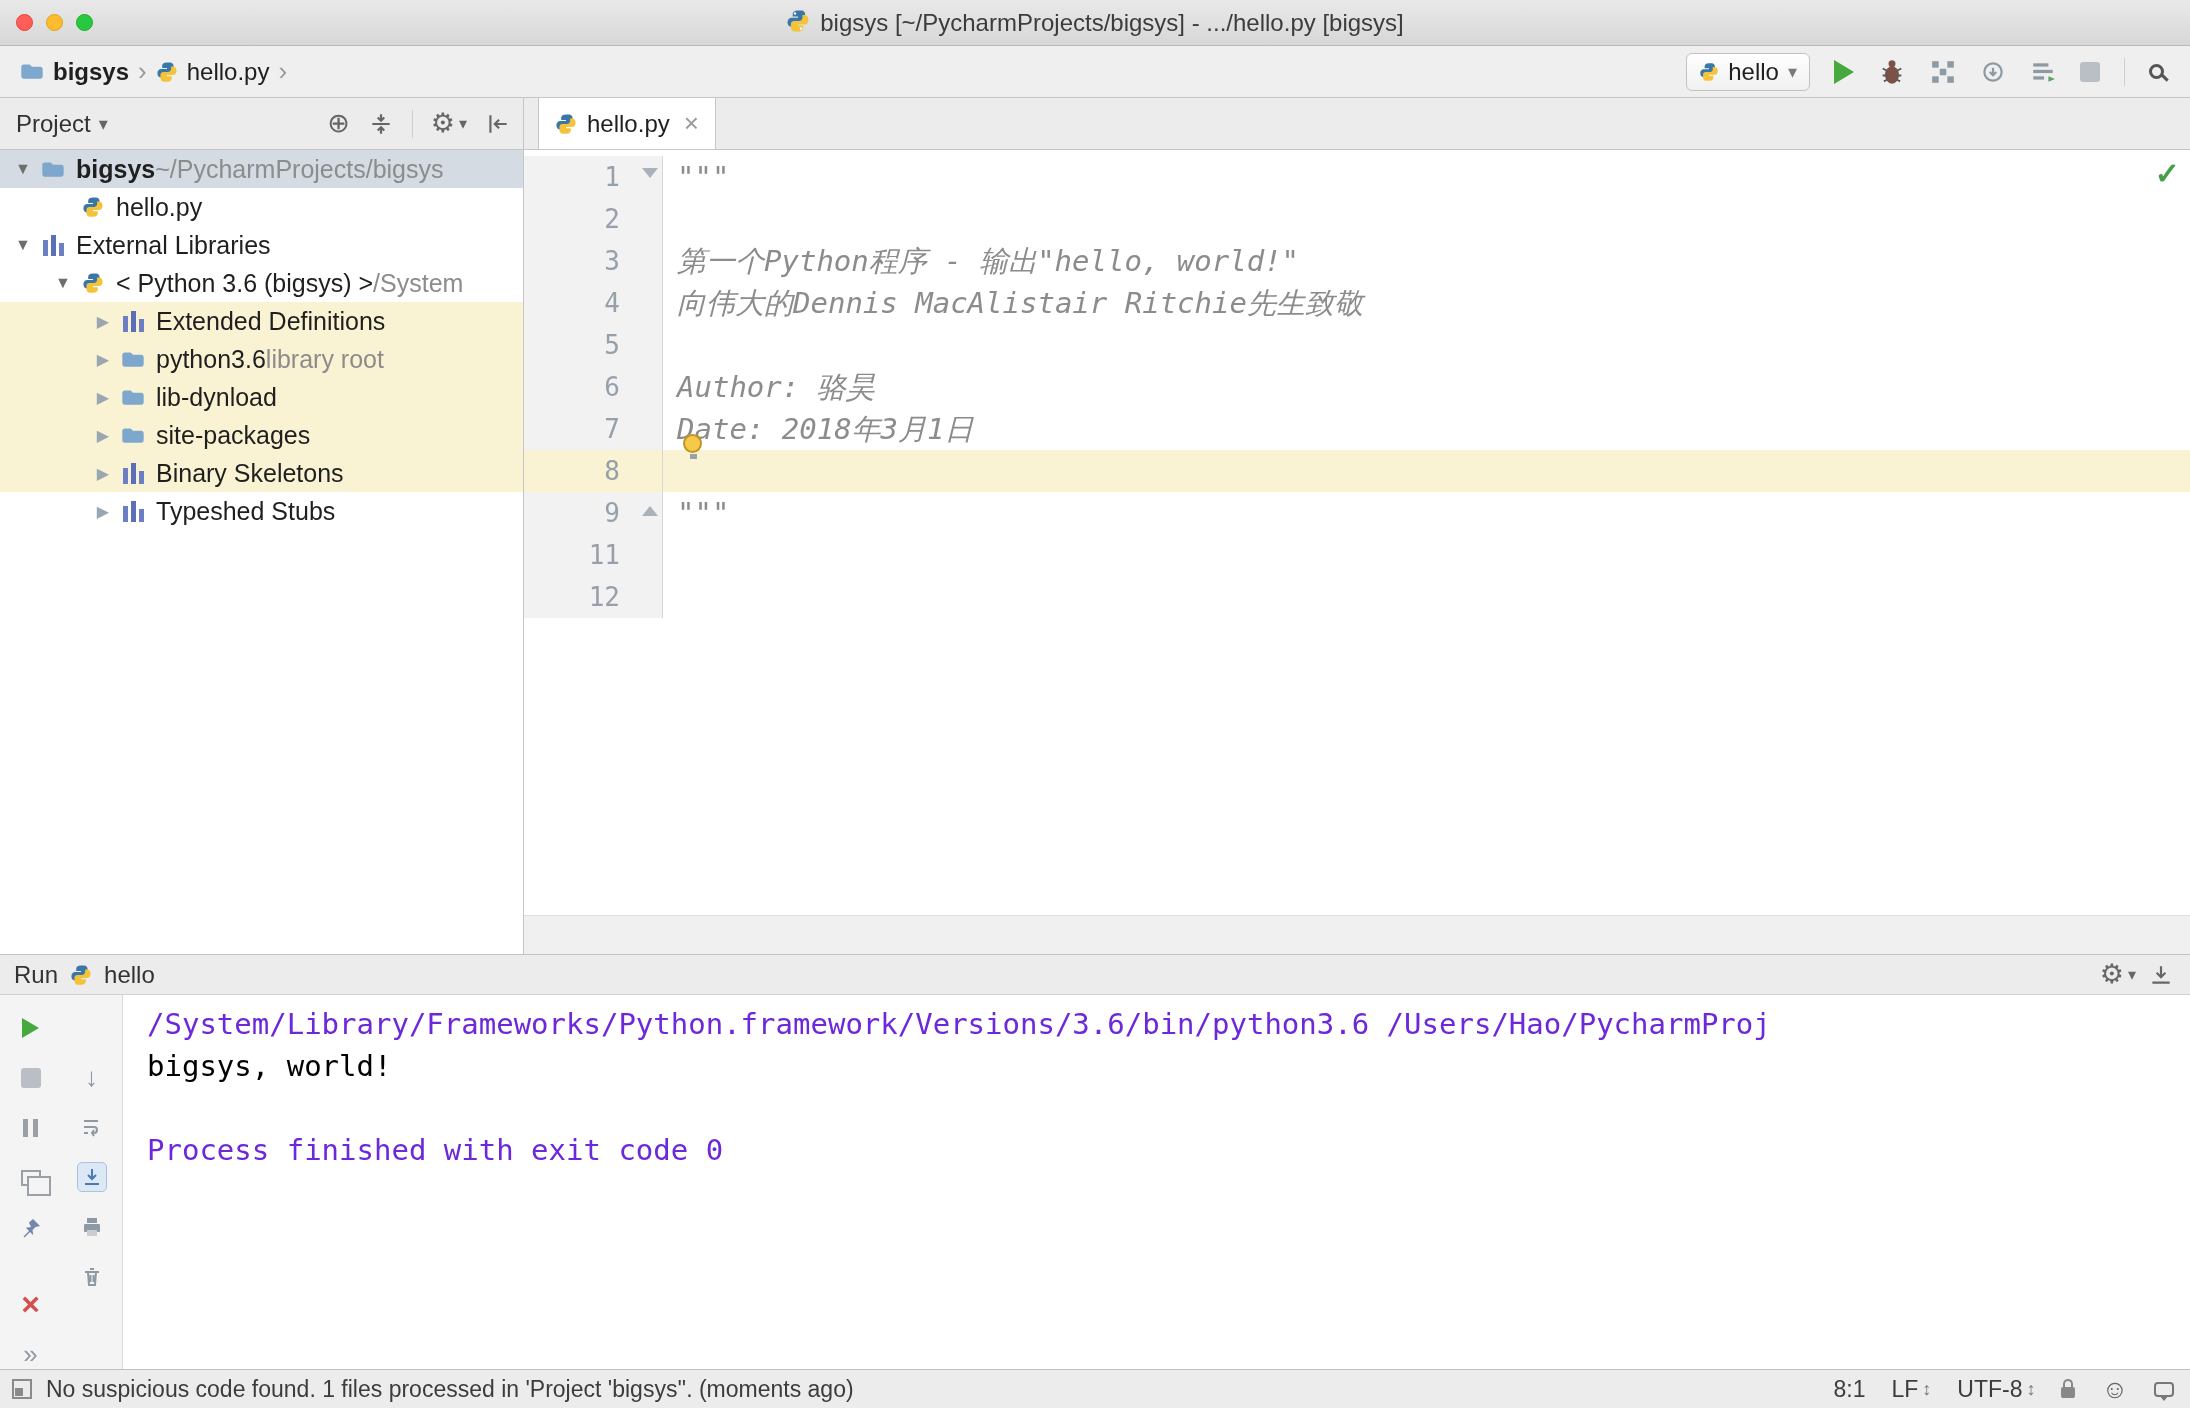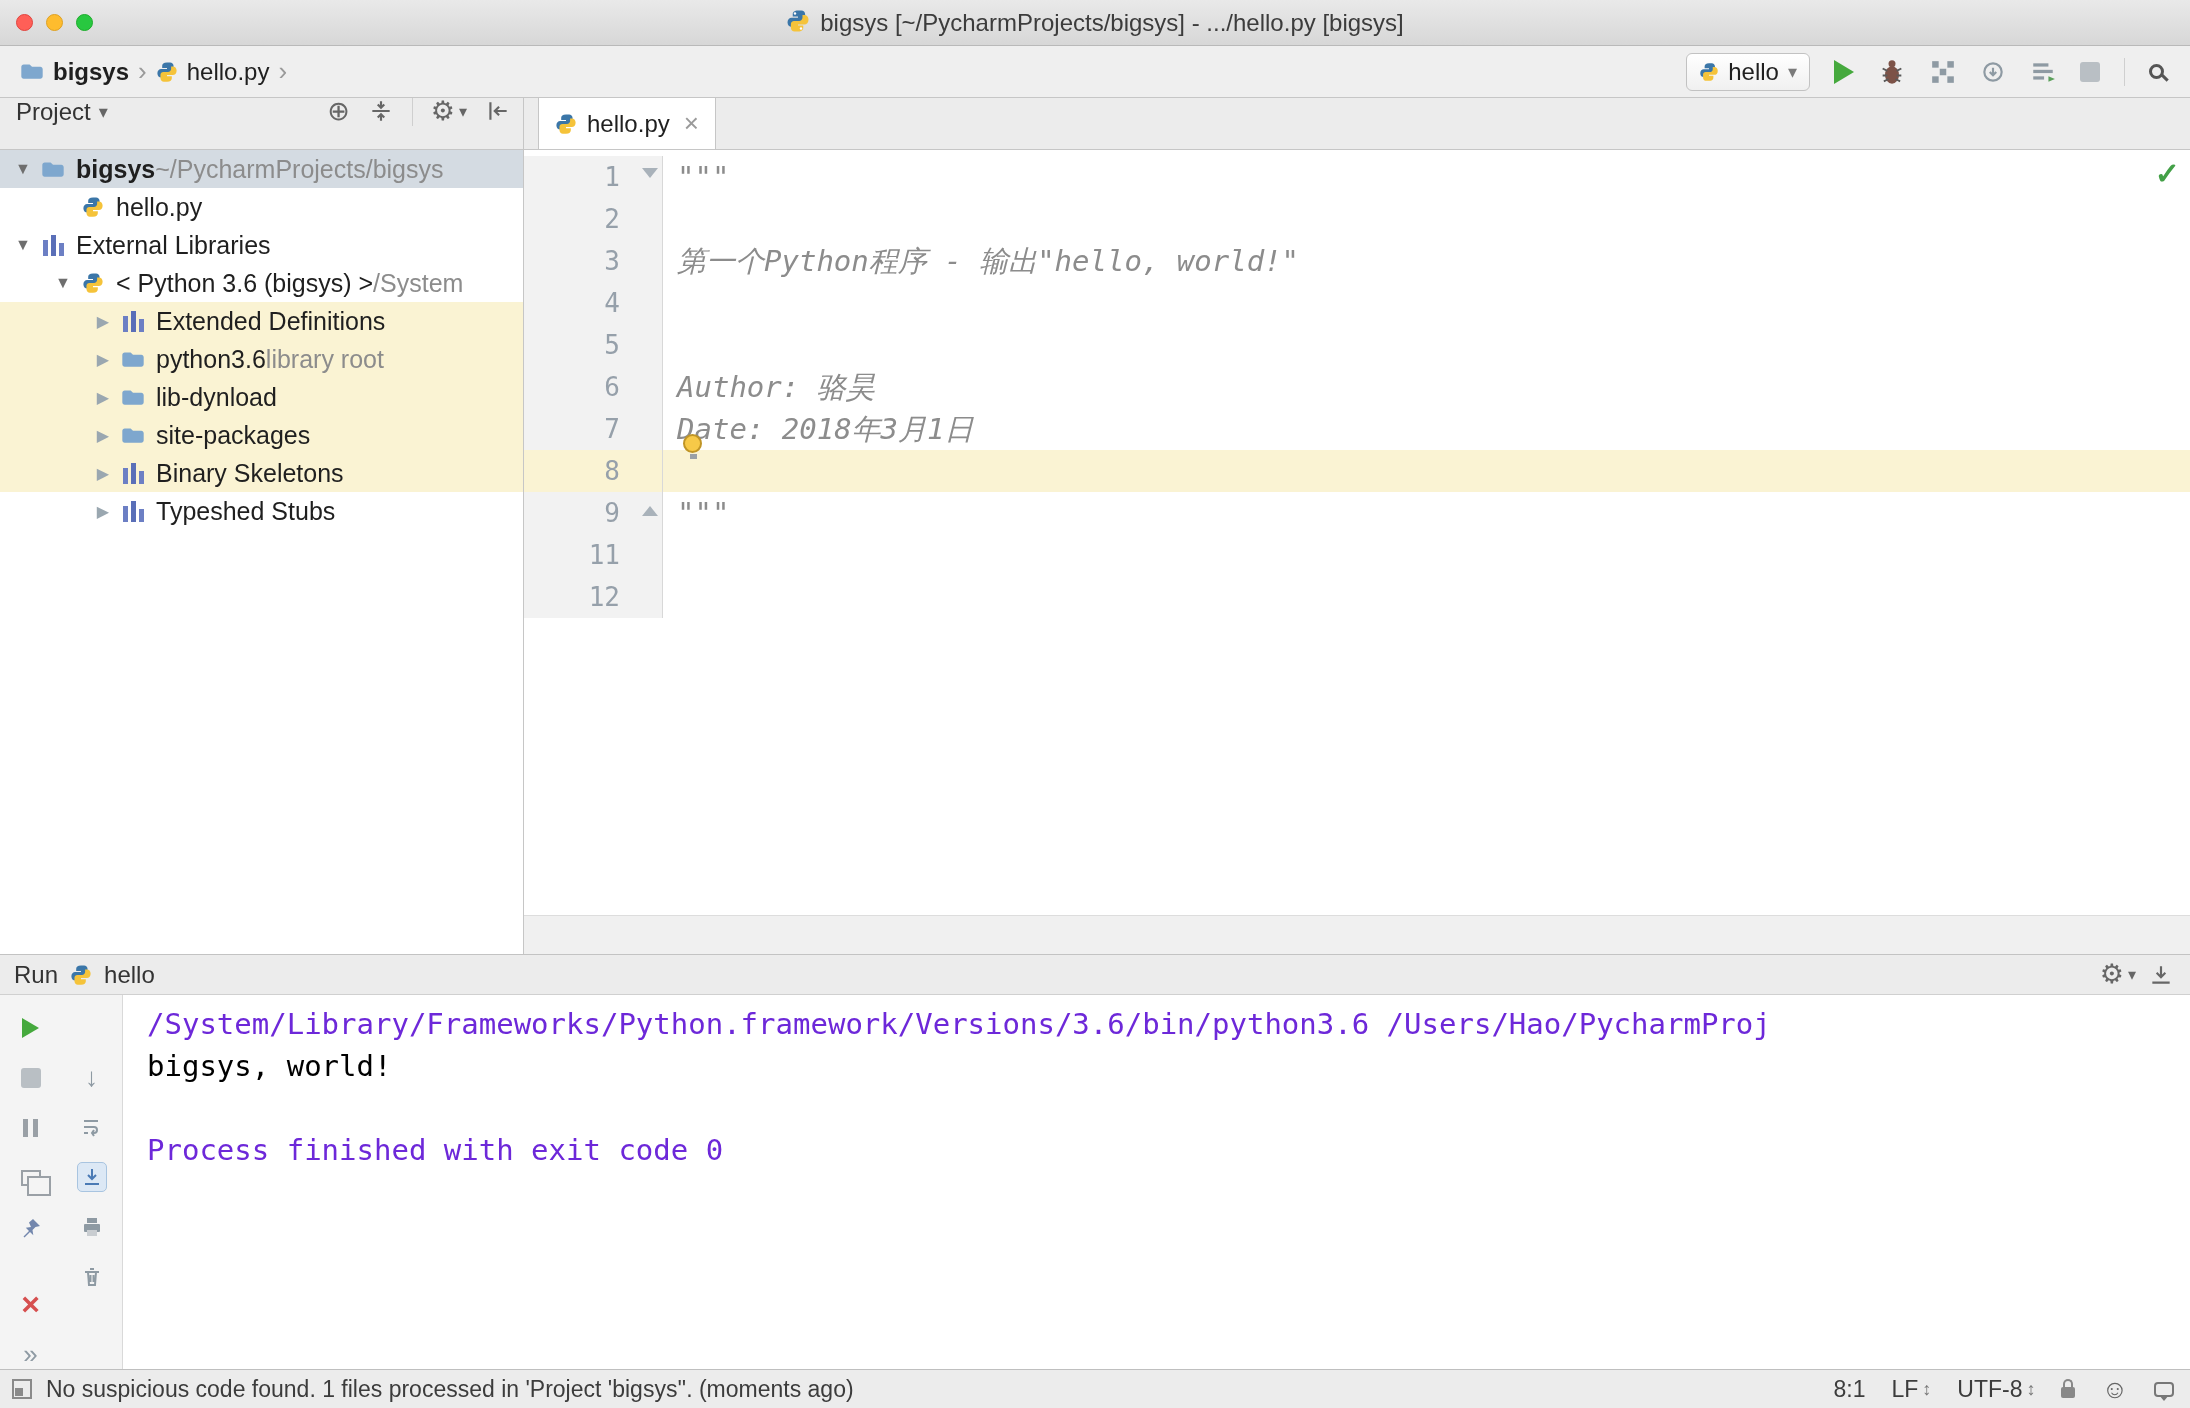--- a/index.html
+++ b/index.html
@@ -32,21 +32,21 @@
   .stop-sq{width:20px;height:20px;background:#b9bfc4;border-radius:3px;}
   .vsep{width:1px;height:28px;background:#cfcfcf;}
   .ic-search{position:relative;width:15px;height:15px;border:3px solid #555;border-radius:50%;margin-right:8px;}
   .ic-search::after{content:'';position:absolute;width:9px;height:3px;background:#555;transform:rotate(45deg);right:-8px;bottom:-3px;}
   .svg-ic{display:block;}
 
   
   .main{flex:1 1 auto;display:flex;min-height:0;}
   .project-panel{flex:0 0 524px;width:524px;border-right:1px solid #c6c6c6;display:flex;flex-direction:column;background:#fff;}
   .panel-header{height:52px;flex:0 0 52px;background:#ececec;border-bottom:1px solid #c6c6c6;
-                display:flex;align-items:flex-start;padding:0 12px 0 16px;gap:18px;font-size:24px;color:#333;}
+                display:flex;align-items:center;padding:0 12px 0 16px;gap:18px;font-size:24px;color:#333;}
   .panel-header .spacer{flex:1;}
   .ph-ic{font-size:27px;color:#666;line-height:1;}
   .tree{flex:1;overflow:hidden;font-size:25px;}
   .tree-row{height:38px;display:flex;align-items:center;white-space:nowrap;overflow:hidden;}
   .tree-row.sel{background:#d4dbe2;}
   .tree-row.hl{background:#faf3d3;}
   .chev{width:30px;flex:0 0 30px;text-align:center;font-size:16px;color:#6e6e6e;}
   .chev.collapsed{color:#9aa7b0;}
   .tree-ic{width:30px;flex:0 0 30px;display:inline-flex;justify-content:center;align-items:center;margin-right:8px;}
   .tree-label{color:#1f1f1f;}
@@ -378,20 +378,21 @@
               <span class="code-text"></span>
             </div>
             <div class="code-row">
               <span class="ln">3</span>
               <span class="foldcol"></span>
               <span class="code-text"><span class="tk-docstring">第一个Python程序 - 输出"hello, world!"</span></span>
             </div>
             <div class="code-row">
               <span class="ln">4</span>
               <span class="foldcol"></span>
+              <span class="code-text"><span class="tk-docstring">向伟大的Dennis MacAlistair Ritchie先生致敬</span></span>
             </div>
             <div class="code-row">
               <span class="ln">5</span>
               <span class="foldcol"></span>
               <span class="code-text"></span>
             </div>
             <div class="code-row">
               <span class="ln">6</span>
               <span class="foldcol"></span>
               <span class="code-text"><span class="tk-docstring">Author: 骆昊</span></span>

